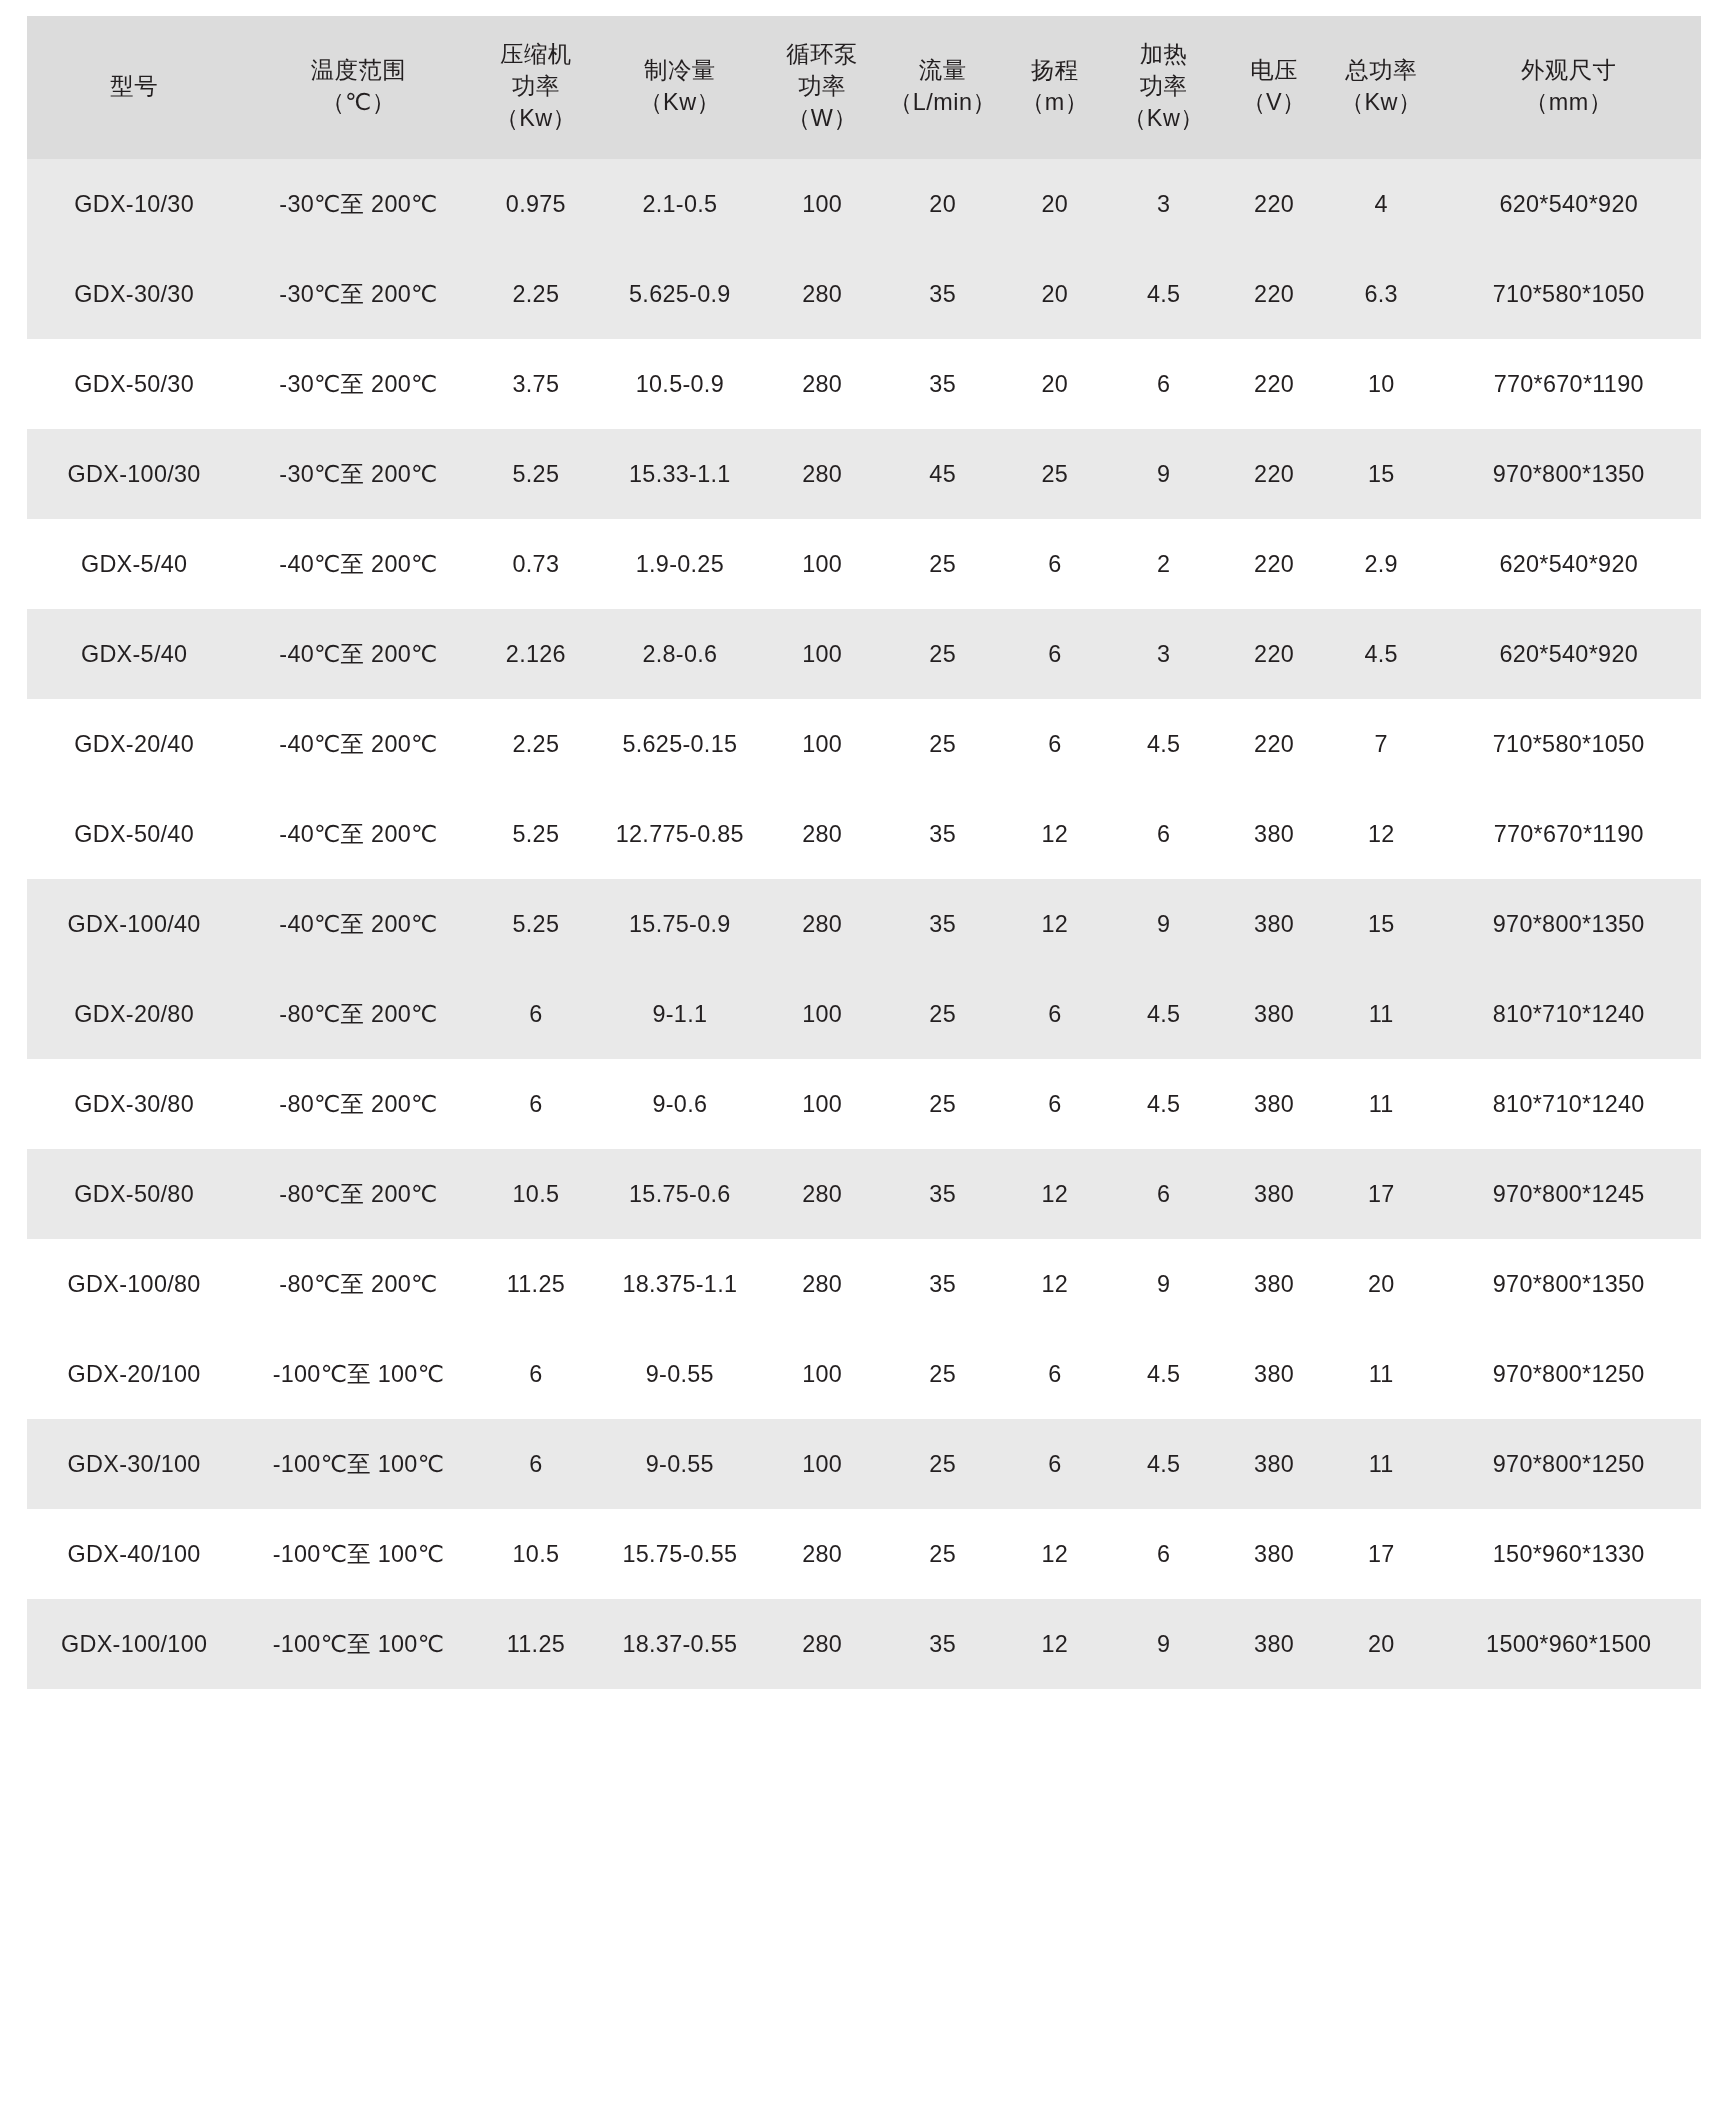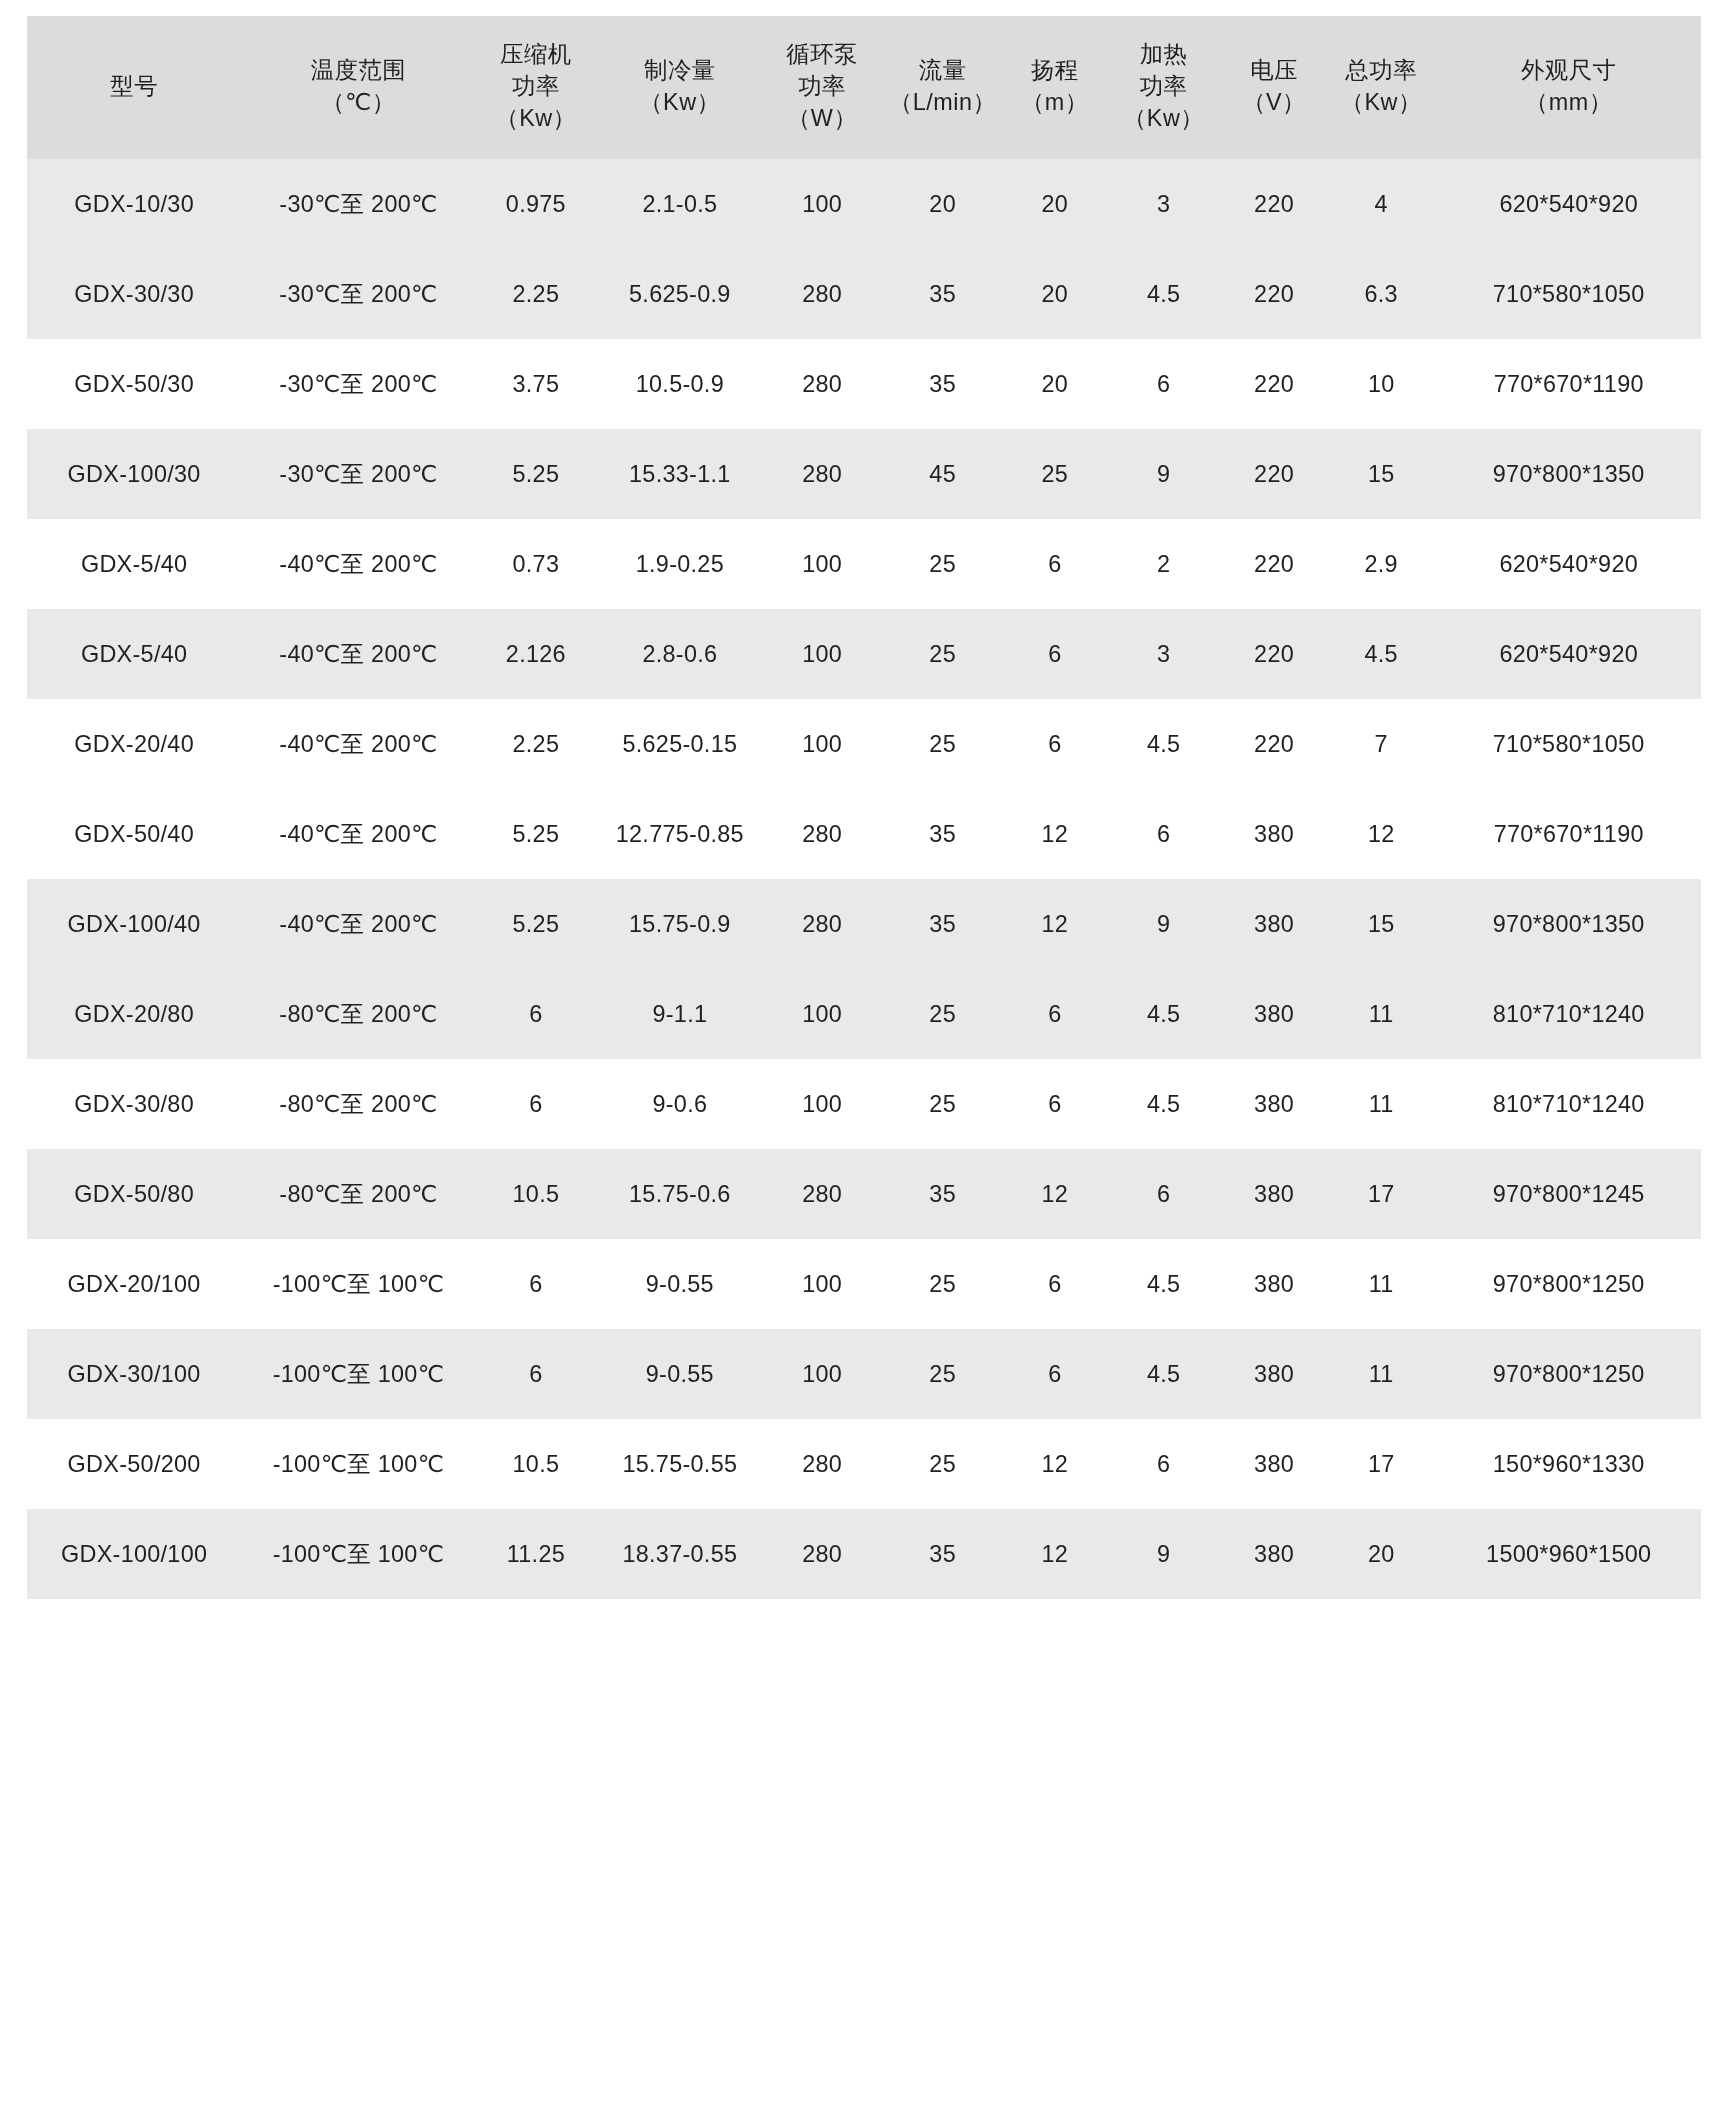--- a/index.html
+++ b/index.html
@@ -284,20 +284,33 @@
           <td>15.75-0.6</td>
           <td>280</td>
           <td>35</td>
           <td>12</td>
           <td>6</td>
           <td>380</td>
           <td>17</td>
           <td>970*800*1245</td>
         </tr>
         <tr class="row-even">
+          <td>GDX-100/80</td>
+          <td>-80℃至 200℃</td>
+          <td>11.25</td>
+          <td>18.375-1.1</td>
+          <td>280</td>
+          <td>35</td>
+          <td>12</td>
+          <td>9</td>
+          <td>380</td>
+          <td>20</td>
+          <td>970*800*1350</td>
+        </tr>
+        <tr class="row-even">
           <td>GDX-20/100</td>
           <td>-100℃至 100℃</td>
           <td>6</td>
           <td>9-0.55</td>
           <td>100</td>
           <td>25</td>
           <td>6</td>
           <td>4.5</td>
           <td>380</td>
           <td>11</td>
@@ -310,21 +323,21 @@
           <td>9-0.55</td>
           <td>100</td>
           <td>25</td>
           <td>6</td>
           <td>4.5</td>
           <td>380</td>
           <td>11</td>
           <td>970*800*1250</td>
         </tr>
         <tr class="row-even">
-          <td>GDX-50/200</td>
+          <td>GDX-40/100</td>
           <td>-100℃至 100℃</td>
           <td>10.5</td>
           <td>15.75-0.55</td>
           <td>280</td>
           <td>25</td>
           <td>12</td>
           <td>6</td>
           <td>380</td>
           <td>17</td>
           <td>150*960*1330</td>

